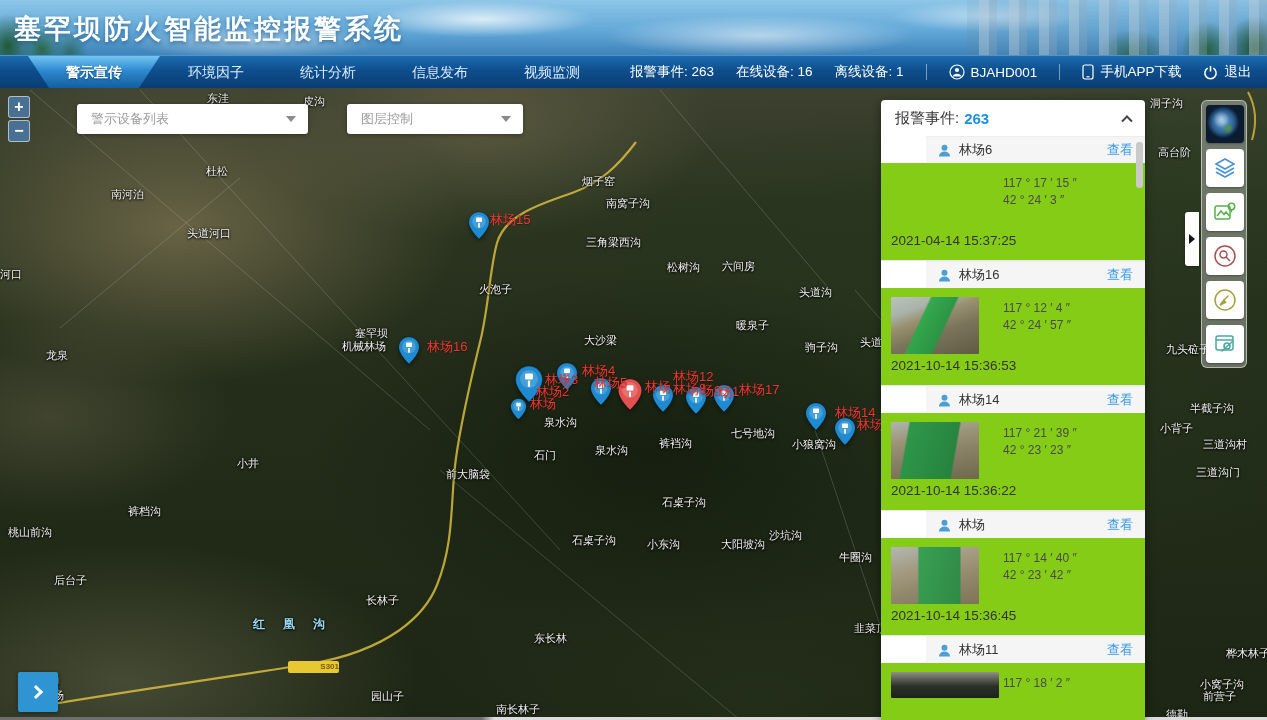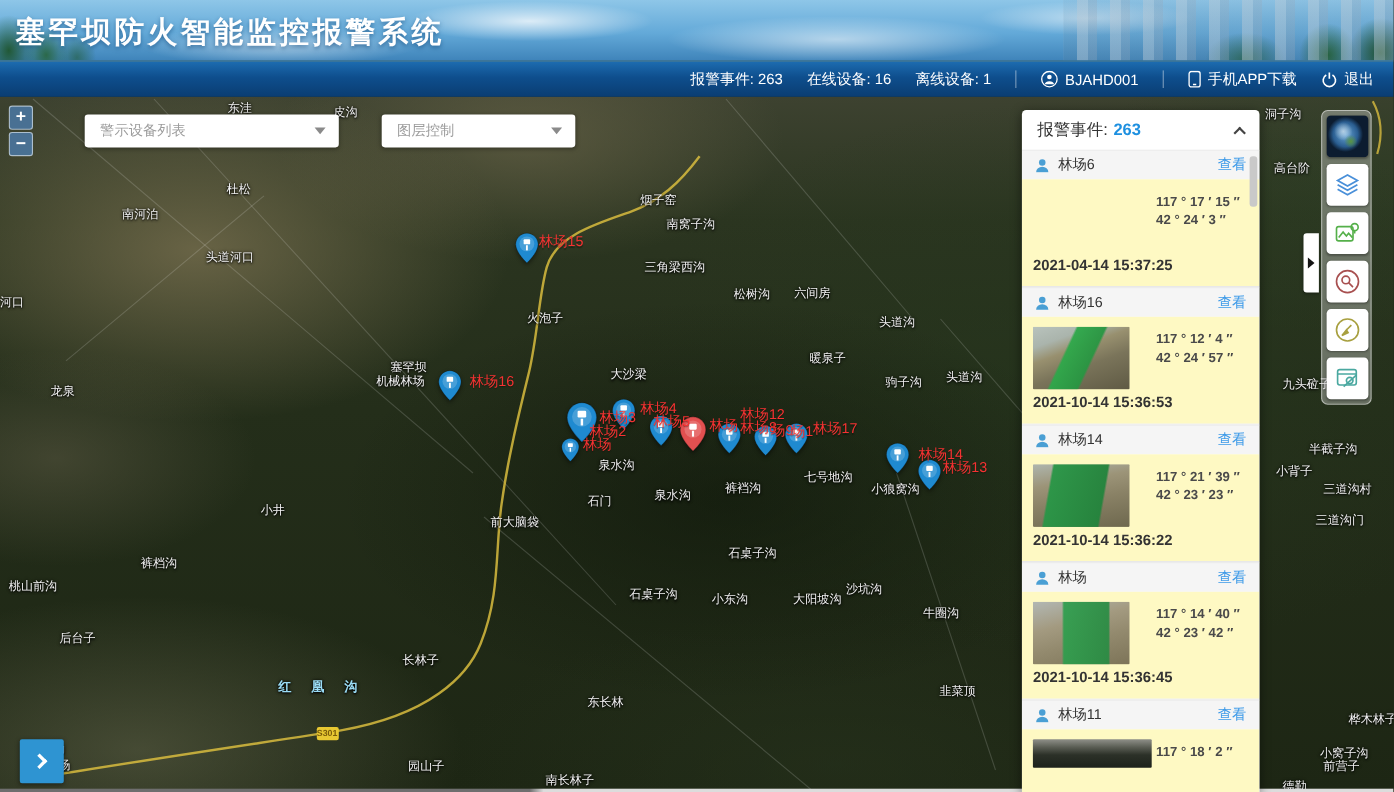--- a/index.html
+++ b/index.html
@@ -55,22 +55,22 @@
       radial-gradient(ellipse 420px 200px at 10% 94%, rgba(118,118,90,0.45), transparent 70%),
       radial-gradient(ellipse 500px 260px at 52% 58%, rgba(12,20,8,0.55), transparent 70%),
       radial-gradient(ellipse 600px 350px at 78% 40%, rgba(38,55,30,0.6), transparent 72%),
       radial-gradient(ellipse 300px 200px at 95% 12%, rgba(45,62,36,0.6), transparent 70%),
       radial-gradient(ellipse 500px 200px at 60% 96%, rgba(40,52,30,0.5), transparent 70%),
       linear-gradient(180deg,#3d4230 0%,#2b3520 18%,#242e1a 45%,#1d2614 100%); }
   .map-svg { position:absolute; left:0; top:0; z-index:1; }
   .map-label { position:absolute; font-size:11px; color:#f2f2f2; white-space:nowrap; z-index:2;
     text-shadow:0 1px 2px #000, 0 0 3px #000; }
   .map-label.water { color:#9adcf5; font-weight:bold; letter-spacing:18px; font-size:12px; }
-  .road-badge { position:absolute; width:20px; height:12px; background:#e8c832; border-radius:2px;
-    color:#7a5c0a; font-size:8px; font-weight:bold; text-align:left; line-height:12px; z-index:2; }
+  .road-badge { position:absolute; width:51px; height:12px; background:#e8c832; border-radius:2px;
+    color:#7a5c0a; font-size:8px; font-weight:bold; text-align:right; line-height:12px; z-index:2; }
   .map-pin { position:absolute; z-index:5; filter:drop-shadow(0 2px 2px rgba(0,0,0,0.45)); cursor:pointer; }
   .pin-label { position:absolute; font-size:13px; font-weight:normal; color:#f53232; white-space:nowrap; z-index:6;
     text-shadow:0 1px 1px rgba(0,0,0,0.35); }
 
   
   .zoom-ctrl { position:absolute; left:8px; top:8px; z-index:10; }
   .zoom-btn { width:22px; height:22px; margin-bottom:2px; background:rgba(74,118,158,0.9); border:1px solid rgba(255,255,255,0.55);
     border-radius:3px; color:#fff; font-size:16px; font-weight:bold; text-align:center; line-height:19px; cursor:pointer; }
   .dropdown { position:absolute; top:16px; height:30px; background:#fff; border-radius:3px; z-index:10;
     box-shadow:0 1px 4px rgba(0,0,0,0.35); display:flex; align-items:center; padding:0 12px 0 14px; cursor:pointer; }
@@ -94,33 +94,33 @@
       radial-gradient(circle 12px at 40% 38%, rgba(200,220,235,0.8), rgba(200,220,235,0) 70%),
       radial-gradient(circle 16px at 45% 45%, #6aa8d8 0%, #2a5d90 70%, #0c1c30 100%),
       #0a1422; }
   .panel-collapse-tab { position:absolute; right:68px; top:124px; width:14px; height:54px; background:#fff;
     border-radius:3px 0 0 3px; z-index:20; display:flex; align-items:center; justify-content:center;
     box-shadow:0 1px 3px rgba(0,0,0,0.35); cursor:pointer; }
   .panel-collapse-tab .tri { width:0; height:0; border-top:5px solid transparent; border-bottom:5px solid transparent;
     border-left:6px solid #141414; }
 
   
-  .alarm-panel { position:absolute; right:122px; top:12px; bottom:0; width:216px; background:#fff;
+  .alarm-panel { position:absolute; right:122px; top:12px; bottom:0; width:264px; background:#fff;
     border-radius:4px 4px 0 0; box-shadow:0 2px 10px rgba(0,0,0,0.45); z-index:30; overflow:hidden; }
   .alarm-header { height:36px; display:flex; align-items:center; padding:0 14px; font-size:15px; color:#333; }
   .alarm-count { color:#1e90e0; font-weight:bold; margin-left:5px; }
   .chev-up { width:8px; height:8px; border-left:2px solid #444; border-top:2px solid #444;
     transform:rotate(45deg) translate(2px,2px); margin-left:auto; cursor:pointer; }
   .alarm-list { position:absolute; left:0; right:0; top:36px; bottom:0; overflow:hidden; }
   .alarm-item { border-bottom:1px solid #e8e8e8; }
   .alarm-item-header { height:27px; background:#f5f5f5; border-top:1px solid #ececec;
-    display:flex; align-items:center; padding:0 12px; gap:8px; }
+    display:flex; align-items:center; padding:0 12px; gap:8px;margin-left:45px; }
   .alarm-name { font-size:13px; color:#333; }
   .alarm-view { margin-left:auto; font-size:13px; color:#3d9ae8; cursor:pointer; }
-  .alarm-item-body { position:relative; height:97px; background:#fef9c3;font-weight:bold; }
+  .alarm-item-body { position:relative; height:97px; background:#84cc16; }
   .thumb { position:absolute; left:10px; top:9px; width:88px; height:57px; border-radius:1px; }
   .thumb.road { background:
       linear-gradient(115deg, transparent 34%, rgba(46,168,74,0.95) 36%, rgba(40,150,66,0.95) 58%, transparent 60%),
       linear-gradient(160deg,#b9c3bd 0%,#aab4ac 22%,#98906f 38%,#7a745a 60%,#5f5a44 100%); }
   .thumb.fence { background:
       linear-gradient(100deg, transparent 18%, rgba(40,150,70,0.95) 20%, rgba(34,132,60,0.95) 70%, transparent 72%),
       linear-gradient(170deg,#aeb6ae 0%,#9c9478 30%,#8a8266 55%,#6e684e 100%); }
   .thumb.gate { background:
       linear-gradient(90deg, transparent 30%, rgba(44,158,76,0.9) 32%, rgba(38,140,66,0.9) 78%, transparent 80%),
       linear-gradient(165deg,#b2b8b4 0%,#a39a80 35%,#938a6e 60%,#7d7458 100%); }
@@ -136,20 +136,27 @@
 <body>
 
 <div class="header">
   <div class="clouds"></div>
   <div class="scene-left"></div>
   <div class="scene-right"></div>
   <div class="app-title">塞罕坝防火智能监控报警系统</div>
 </div>
 
 <div class="navbar">
+  <div class="nav-tabs">
+      <div class="nav-tab active">警示宣传</div>
+      <div class="nav-tab">环境因子</div>
+      <div class="nav-tab">统计分析</div>
+      <div class="nav-tab">信息发布</div>
+      <div class="nav-tab">视频监测</div>
+    </div>
   <div class="nav-right">
     <span style="display:flex;gap:22px;margin-left:22px;">
         <span class="nav-stat">报警事件: 263</span>
         <span class="nav-stat">在线设备: 16</span>
         <span class="nav-stat">离线设备: 1</span>
       </span>
     <span class="nav-divider"></span>
     <span class="nav-item">
       <svg class="icon" width="16" height="16" viewBox="0 0 16 16" fill="none" stroke="#fff" stroke-width="1.2">
           <circle cx="8" cy="8" r="7"></circle>
@@ -204,21 +211,21 @@
       <span class="map-label" style="left: 586px; top: 147px;">三角梁西沟</span>
       <span class="map-label" style="left: 667px; top: 172px;">松树沟</span>
       <span class="map-label" style="left: 722px; top: 171px;">六间房</span>
       <span class="map-label" style="left: 1094px; top: 137px;">四道沟</span>
       <span class="map-label" style="left: 479px; top: 194px;">火泡子</span>
       <span class="map-label" style="left: 799px; top: 197px;">头道沟</span>
       <span class="map-label" style="left: 1094px; top: 197px;">二道沟</span>
       <span class="map-label" style="left: 736px; top: 230px;">暖泉子</span>
       <span class="map-label" style="left: 805px; top: 252px;">驹子沟</span>
       <span class="map-label" style="left: 860px; top: 247px;">头道沟</span>
-      <span class="map-label" style="left: 555px; top: 245px; text-align: right;">大沙梁</span>
+      <span class="map-label" style="left: 584px; top: 245px; text-align: right;">大沙梁</span>
       <span class="map-label" style="left: 355px; top: 238px;">塞罕坝</span>
       <span class="map-label" style="left: 342px; top: 251px;">机械林场</span>
       <span class="map-label" style="left: 46px; top: 260px;">龙泉</span>
       <span class="map-label" style="left: 544px; top: 327px;">泉水沟</span>
       <span class="map-label" style="left: 595px; top: 355px;">泉水沟</span>
       <span class="map-label" style="left: 534px; top: 360px;">石门</span>
       <span class="map-label" style="left: 659px; top: 348px;">裤裆沟</span>
       <span class="map-label" style="left: 731px; top: 338px;">七号地沟</span>
       <span class="map-label" style="left: 792px; top: 349px;">小狼窝沟</span>
       <span class="map-label" style="left: 237px; top: 368px;">小井</span>

